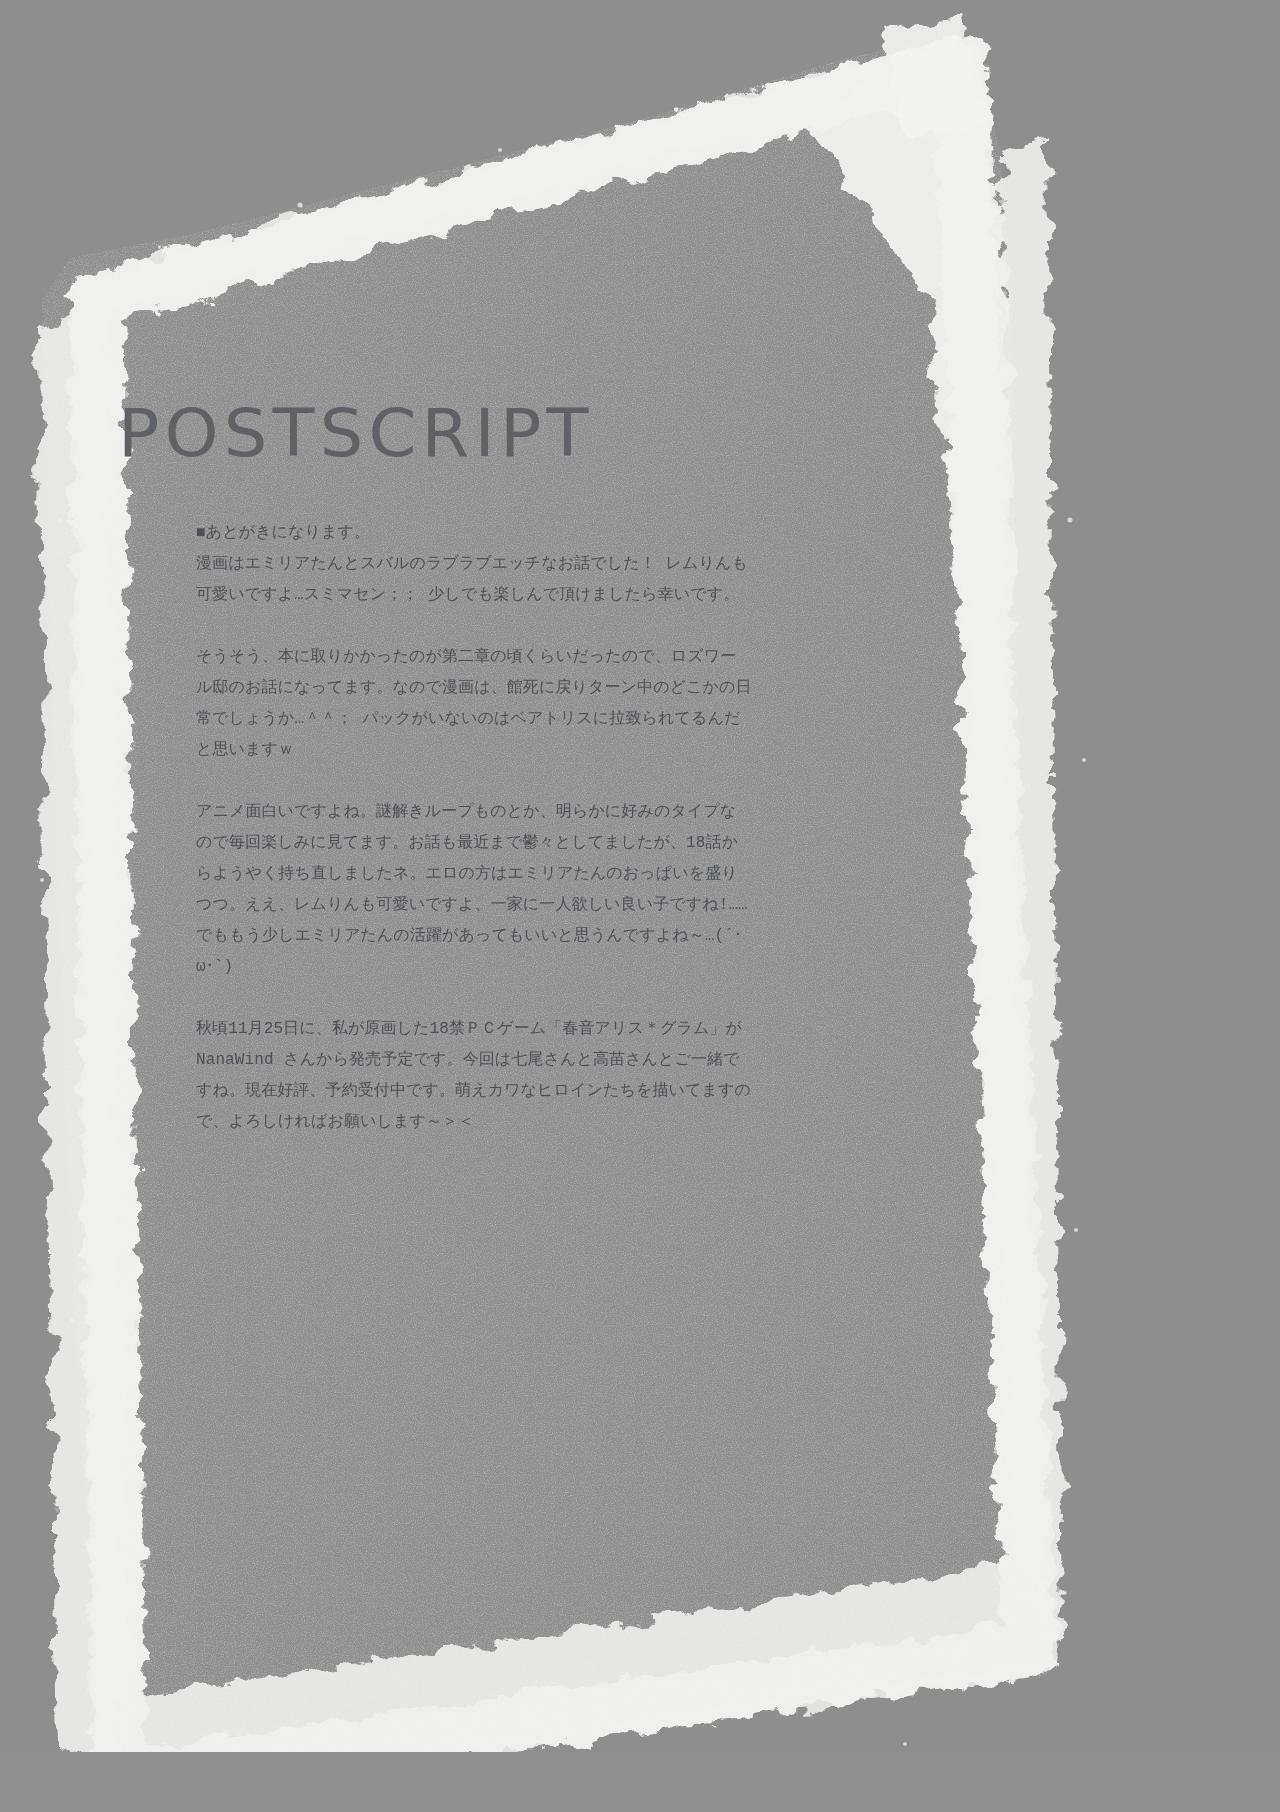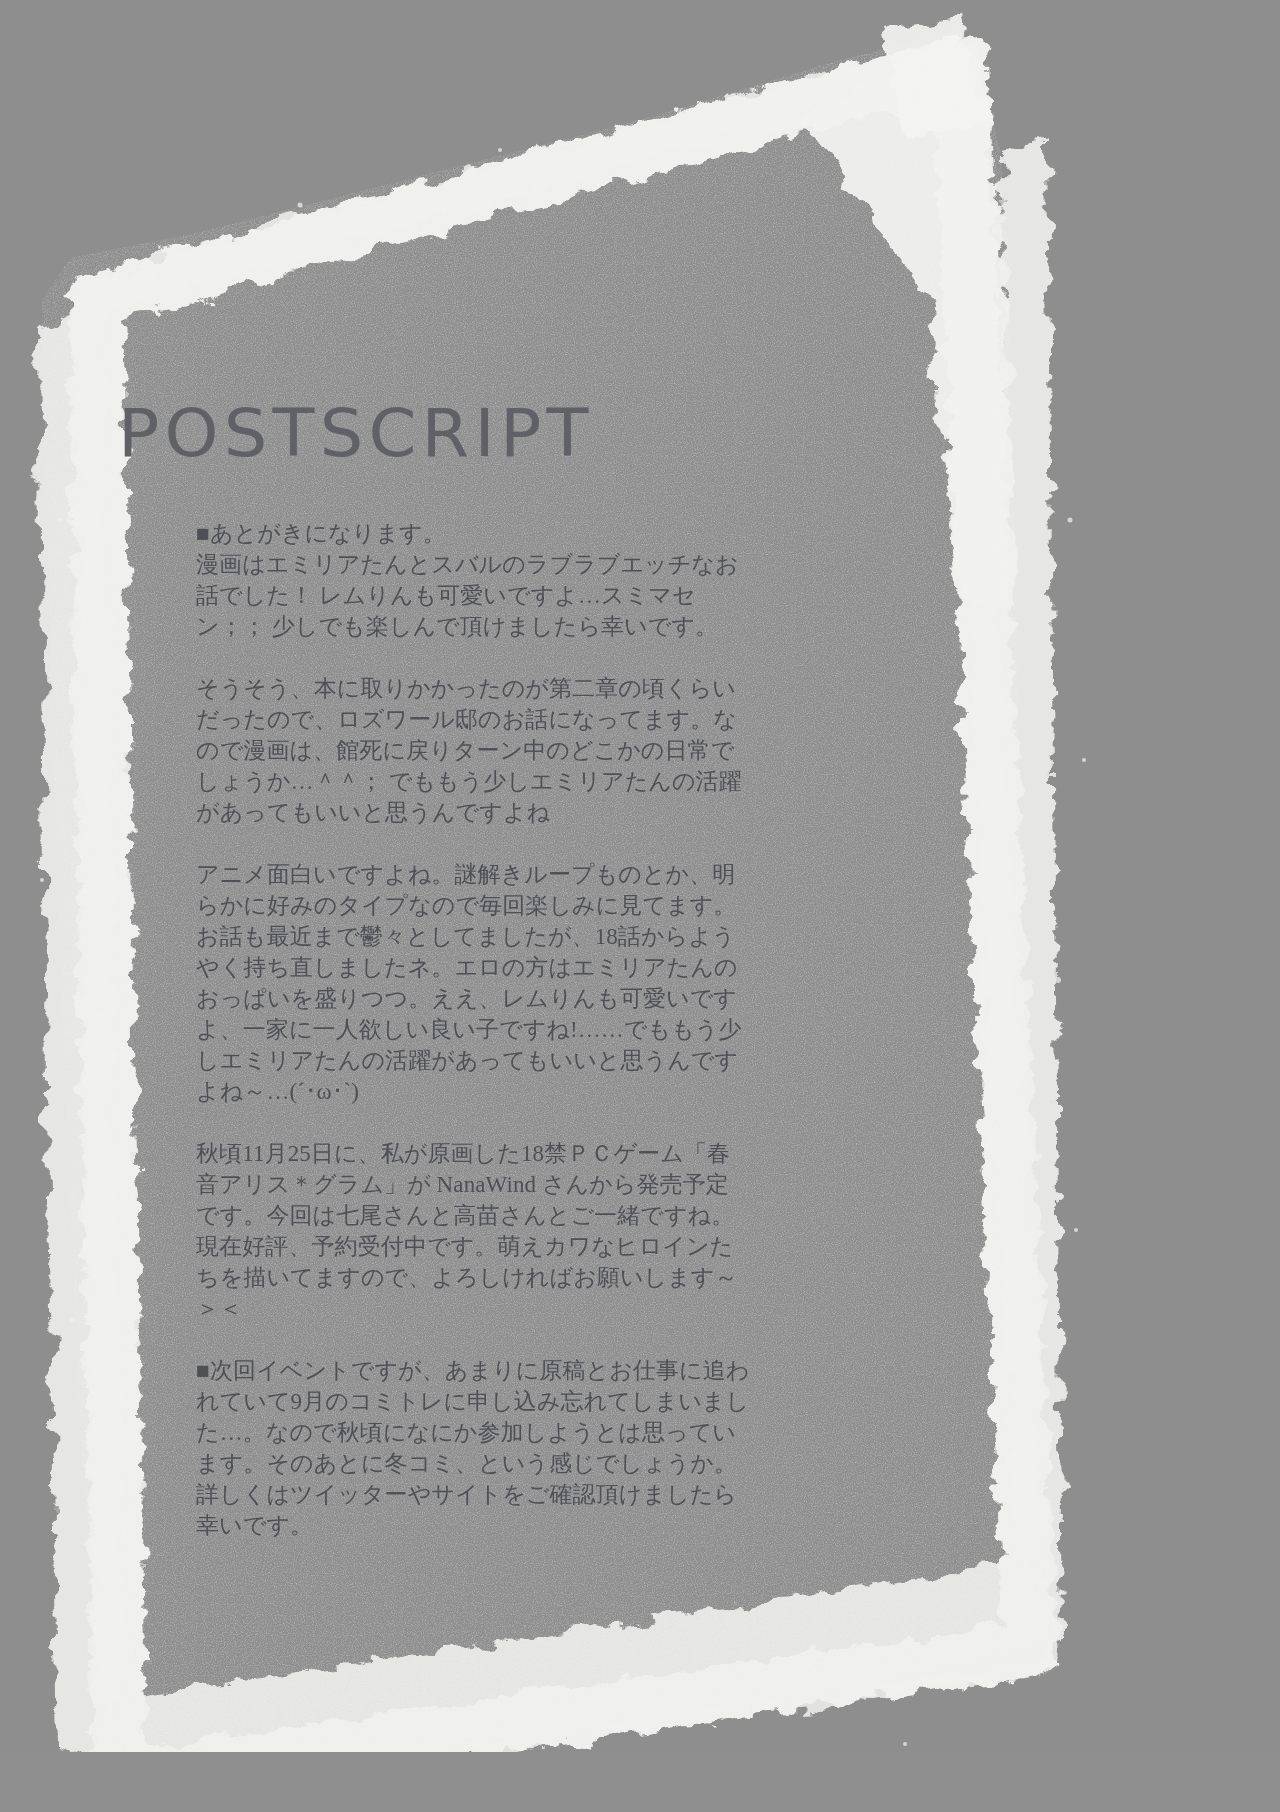--- a/index.html
+++ b/index.html
@@ -39,23 +39,23 @@
     transform-origin: left center;
   }
 
   
   .body-column {
     position: absolute;
     left: 196px;
     top: 518px;
     width: 556px;
     color: #4e5056;
-    font-size: 23px;
+    font-size: 16px;
     line-height: 31px;
-    font-family: Liberation Serif, serif;
+    font-family: Liberation Mono, monospace;
   }
   .para {
     margin: 0 0 31px 0;
     white-space: pre-wrap;
     letter-spacing: 0.1px;
   }
   .para.tight { margin-bottom: 0; }
   .para:last-child { margin-bottom: 0; }
 </style>
 </head>
@@ -138,23 +138,22 @@
     </svg>
   </div>
 
   <div class="postscript-title">POSTSCRIPT</div>
 
   <div class="body-column">
     <p class="para tight">■あとがきになります。</p>
     <p class="para">漫画はエミリアたんとスバルのラブラブエッチなお話でした！ レムりんも可愛いですよ…スミマセン；； 少しでも楽しんで頂けましたら幸いです。</p>
 
 
-    <p class="para">そうそう、本に取りかかったのが第二章の頃くらいだったので、ロズワール邸のお話になってます。なので漫画は、館死に戻りターン中のどこかの日常でしょうか…＾＾； でももう少しエミリアたんの活躍があってもいいと思うんですよね</p>
+    <p class="para">そうそう、本に取りかかったのが第二章の頃くらいだったので、ロズワール邸のお話になってます。なので漫画は、館死に戻りターン中のどこかの日常でしょうか…＾＾； パックがいないのはベアトリスに拉致られてるんだと思いますｗ</p>
 
     <p class="para">アニメ面白いですよね。謎解きループものとか、明らかに好みのタイプなので毎回楽しみに見てます。お話も最近まで鬱々としてましたが、18話からようやく持ち直しましたネ。エロの方はエミリアたんのおっぱいを盛りつつ。ええ、レムりんも可愛いですよ、一家に一人欲しい良い子ですね!……でももう少しエミリアたんの活躍があってもいいと思うんですよね～…(´･ω･`)</p>
 
     <p class="para">秋頃11月25日に、私が原画した18禁ＰＣゲーム「春音アリス＊グラム」が NanaWind さんから発売予定です。今回は七尾さんと高苗さんとご一緒ですね。現在好評、予約受付中です。萌えカワなヒロインたちを描いてますので、よろしければお願いします～＞＜</p>
 
-    <p class="para">■次回イベントですが、あまりに原稿とお仕事に追われていて9月のコミトレに申し込み忘れてしまいました…。なので秋頃になにか参加しようとは思っています。そのあとに冬コミ、という感じでしょうか。詳しくはツイッターやサイトをご確認頂けましたら幸いです。</p>
 
   </div>
 
 </div>
 
 </body></html>

